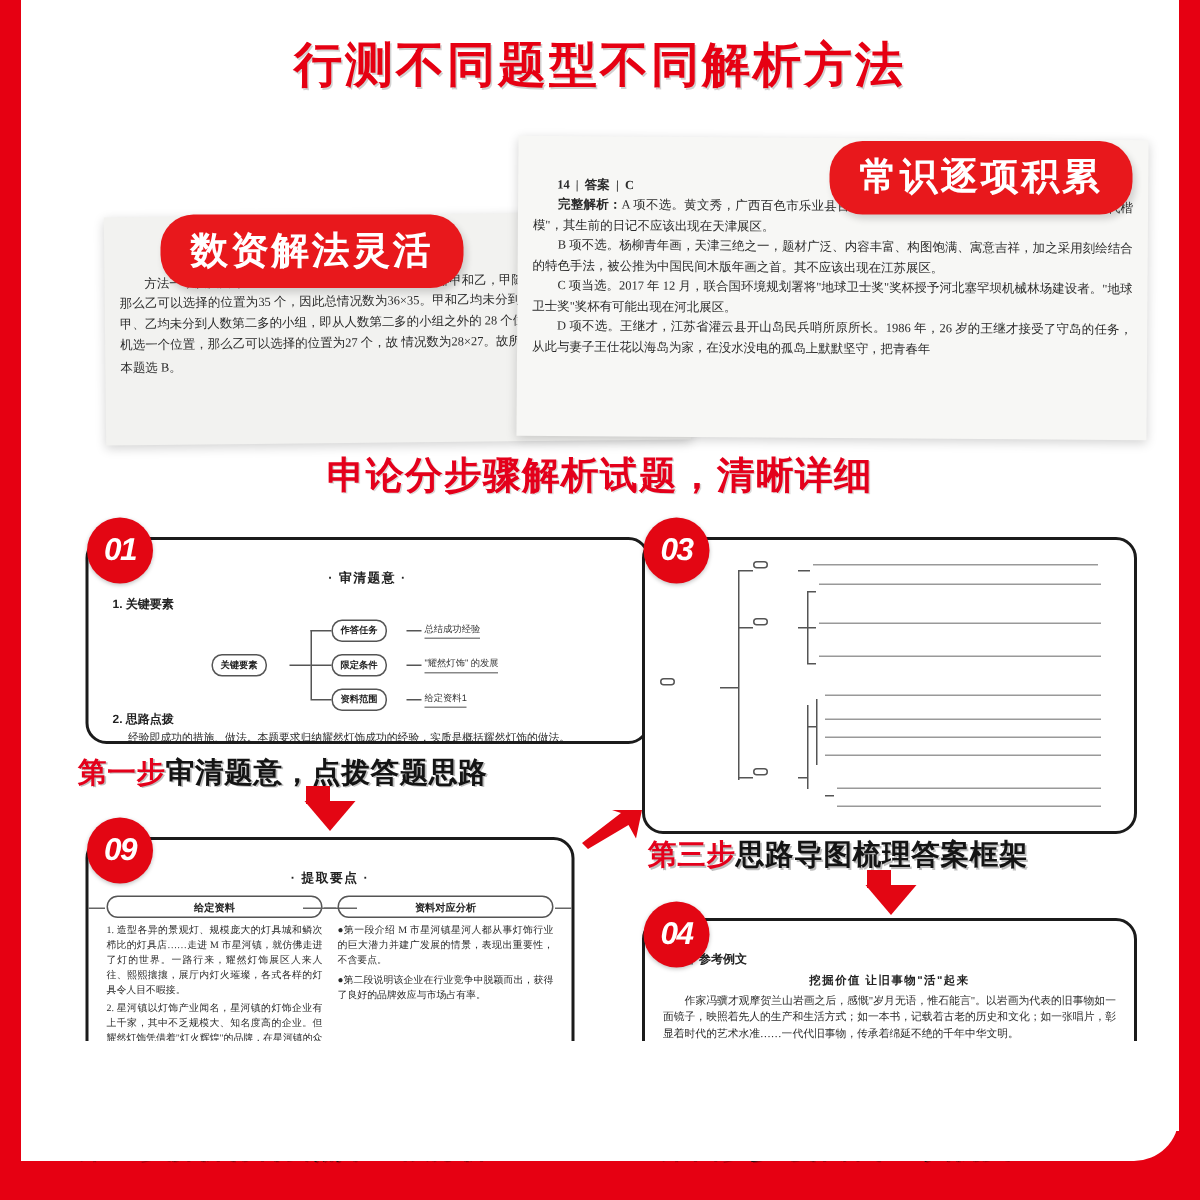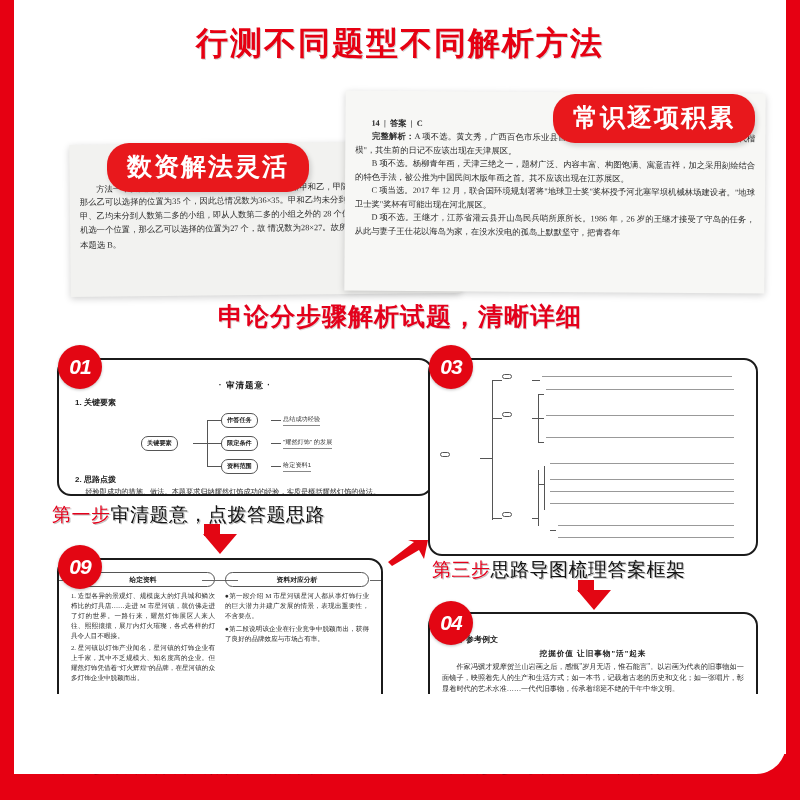--- a/index.html
+++ b/index.html
@@ -157,21 +157,21 @@
   .ref-head { font-size: 8px; font-weight: bold; color:#222; margin-left: 12px; }
   .ref-head .sq {
     display:inline-block; width: 8px; height: 8px; border:1px solid #777;
     margin-right: 4px; vertical-align: -1px; background:#eee;
   }
   .essay-title { text-align:center; font-size: 7.6px; font-weight:bold; color:#222;
                  margin: 4px 0 3px; letter-spacing: 1px; }
 
   
   .step-cap {
-    position: absolute; font-size: 19px; font-weight: normal; white-space: nowrap;
+    position: absolute; font-size: 19px; font-weight: bold; white-space: nowrap;
     text-shadow: 1.2px 1.2px 0 rgba(0,0,0,0.25);
     color: #141414; letter-spacing: 0.5px;
   }
   .step-cap .red { color: #e4001b; }
   .cap-1 { left: 52px;  top: 502px; }
   .cap-2 { left: 52px;  top: 752px; }
   .cap-3 { left: 432px; top: 557px; }
   .cap-4 { left: 440px; top: 752px; }
 
   
@@ -264,20 +264,21 @@
   <div class="step-cap cap-1">
     <span class="red">第一步</span><span>审清题意，点拨答题思路</span>
   </div>
 
   <div class="arrow-stem arr1s"></div>
   <div class="arrow arr1"></div>
 
   <div class="badge badge-02">09</div>
   <div class="card card-02">
     <div class="card-inner">
+      <div class="card-head" style="margin-top:12px;">提取要点</div>
       <div class="cols">
         <div class="col">
           <div class="col-h">给定资料</div>
           <div class="bullet">1. 造型各异的景观灯、规模庞大的灯具城和鳞次栉比的灯具店……走进 M 市星河镇，就仿佛走进了灯的世界。一路行来，耀然灯饰展区人来人往、熙熙攘攘，展厅内灯火璀璨，各式各样的灯具令人目不暇接。</div>
           <div class="bullet">2. 星河镇以灯饰产业闻名，星河镇的灯饰企业有上千家，其中不乏规模大、知名度高的企业。但耀然灯饰凭借着"灯火辉煌"的品牌，在星河镇的众多灯饰企业中脱颖而出。</div>
         </div>
         <div class="col">
           <div class="col-h">资料对应分析</div>
           <div class="bullet">●第一段介绍 M 市星河镇星河人都从事灯饰行业的巨大潜力并建广发展的情景，表现出重要性，不含要点。</div>
           <div class="bullet">●第二段说明该企业在行业竞争中脱颖而出，获得了良好的品牌效应与市场占有率。</div>

